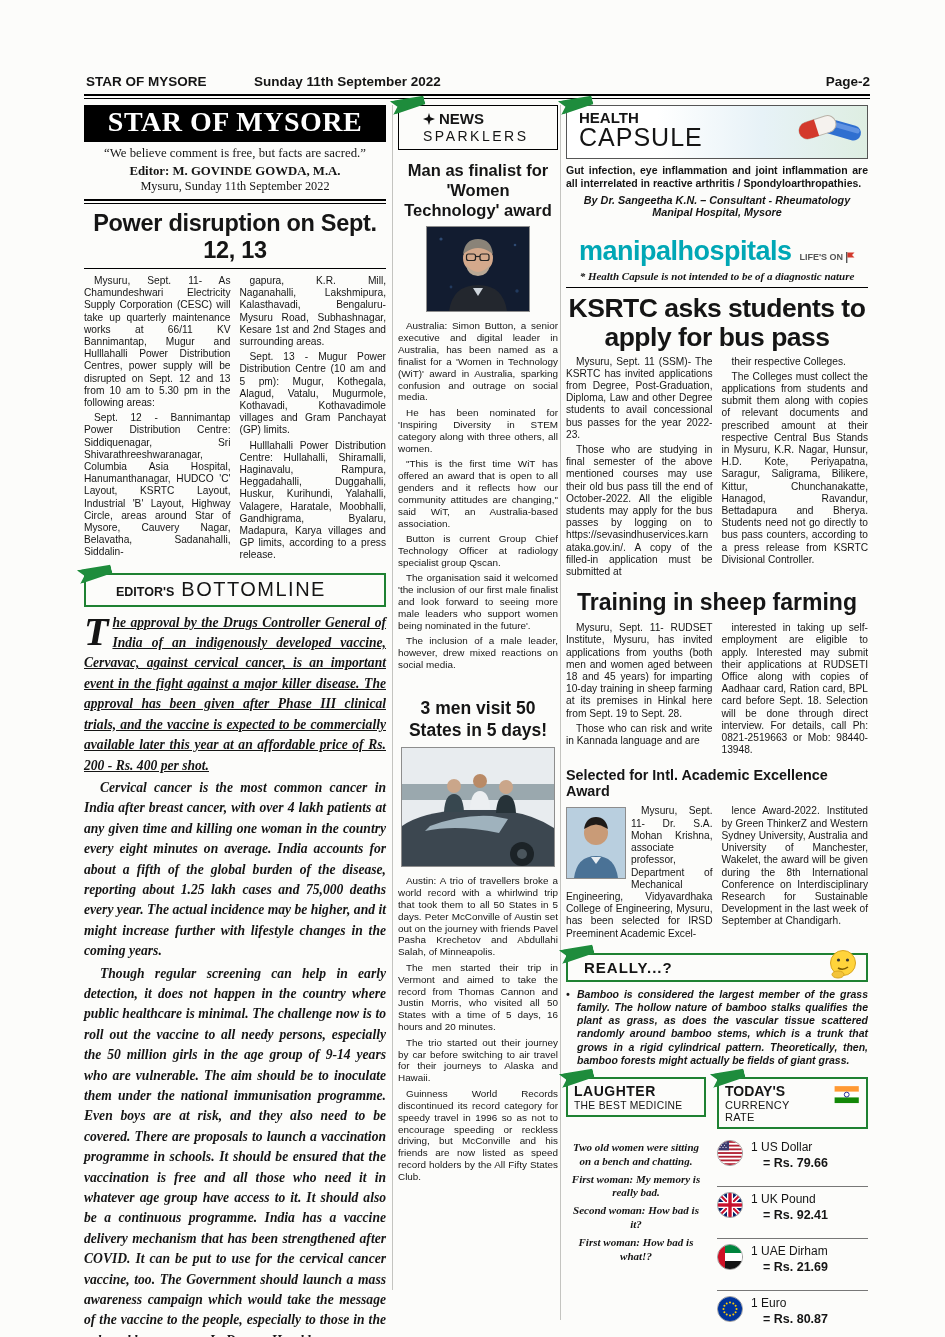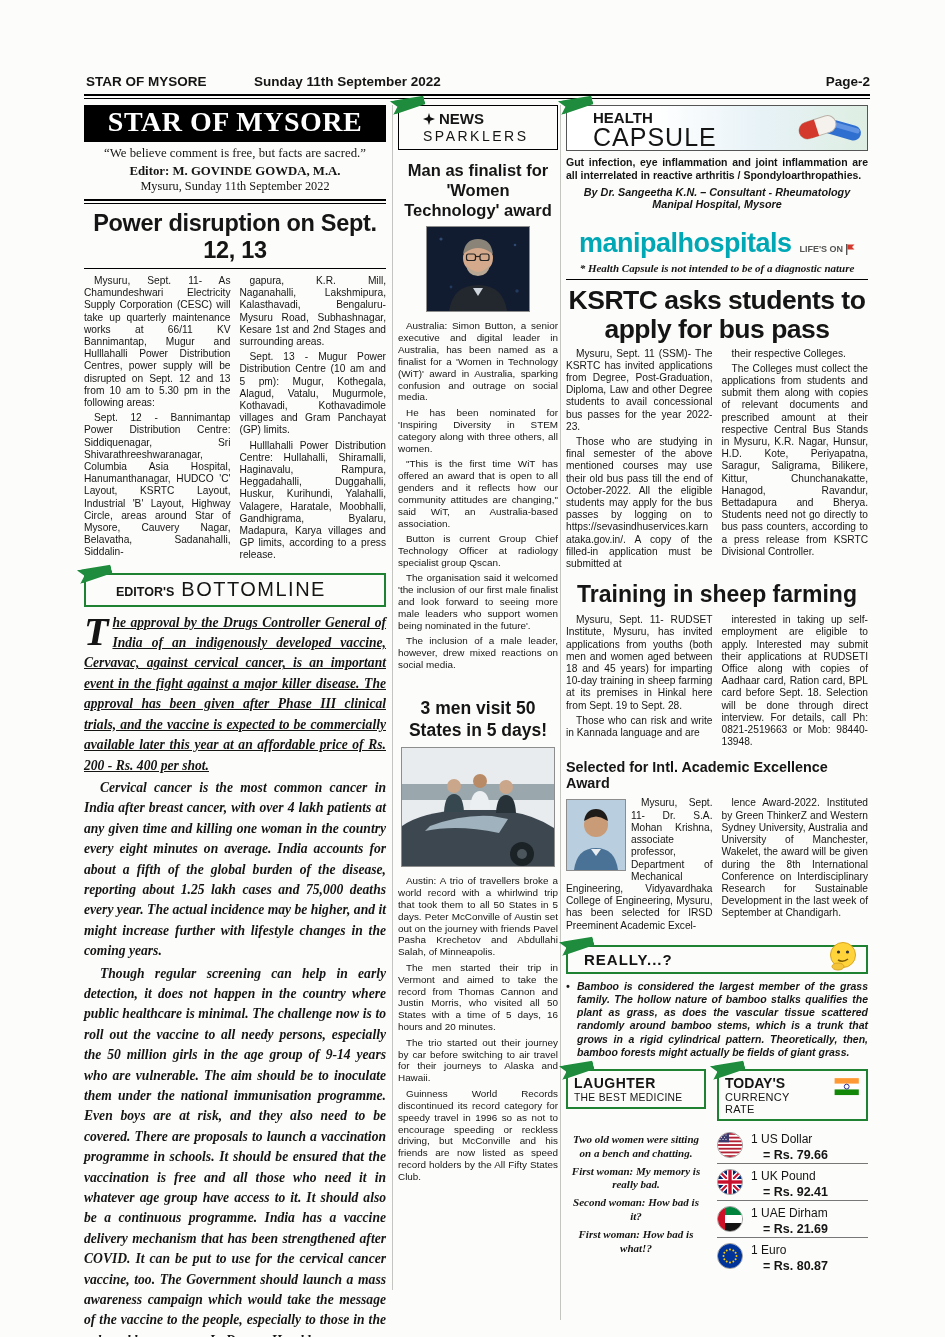--- a/index.html
+++ b/index.html
@@ -52,21 +52,21 @@
   .spark-box{position:relative;border:1.5px solid #000;padding:4px 6px 5px 24px;}
   .spark-kicker{font-weight:bold;font-size:15px;display:flex;align-items:center;gap:4px;}
   .spark-title{font-size:14px;letter-spacing:2.5px;margin-top:1px;}
   .mid-head{font-weight:bold;font-size:16.5px;line-height:20px;text-align:center;margin:10px 2px 6px;}
   .mid-head.second{font-size:17.5px;line-height:22px;margin-top:26px;}
   .photo-frame{display:block;margin:2px auto 8px;border:1px solid #8d8d8d;line-height:0;}
   .mid-body{font-size:9.9px;line-height:11.9px;}
   .mid-body p{margin:0 0 3.5px;text-indent:8px;text-align:justify;overflow-wrap:break-word;}
 
   
-  .health-box{position:relative;border:1px solid #555;background:linear-gradient(90deg,#ffffff 30%,#e7f2f7 65%,#deeee2);padding:3px 8px 5px 26px;height:46px;box-sizing:border-box;}
+  .health-box{position:relative;border:1px solid #555;background:linear-gradient(90deg,#ffffff 30%,#e7f2f7 65%,#deeee2);padding:3px 8px 5px 12px;height:54px;box-sizing:border-box;}
   .health-kicker{font-weight:bold;font-size:15px;}
   .health-title{font-size:25px;letter-spacing:1px;line-height:22px;}
   .capsule-icon{position:absolute;right:4px;top:1px;line-height:0;}
   .health-intro{font-weight:bold;font-size:10.5px;line-height:12.8px;text-align:justify;margin-top:5px;}
   .health-byline{font-weight:bold;font-style:italic;font-size:10.8px;text-align:center;margin-top:4px;}
   .health-byline2{font-weight:bold;font-style:italic;font-size:10.8px;text-align:center;}
   .manipal{display:flex;justify-content:center;align-items:flex-end;gap:8px;margin-top:20px;}
   .manipal-text{color:#00a7b5;font-weight:bold;font-size:27px;letter-spacing:-.5px;line-height:27px;}
   .lifes-on{font-size:9px;font-weight:bold;color:#555;display:flex;align-items:center;gap:2px;padding-bottom:2px;}
   .health-disc{font-family:"Liberation Serif",serif;font-style:italic;font-weight:bold;font-size:11px;text-align:center;margin-top:5px;}
@@ -88,21 +88,21 @@
   .curr-wrap{width:151px;}
   .gbox{position:relative;border:2px solid #1f8132;padding:4px 6px;}
   .laugh-title{font-weight:bold;font-size:14px;letter-spacing:.5px;}
   .laugh-sub{font-size:10.3px;letter-spacing:.3px;margin-top:1px;}
   .joke{font-family:"Liberation Serif",serif;font-style:italic;font-weight:bold;font-size:11px;line-height:13.8px;text-align:center;margin-top:24px;}
   .joke p{margin:0 0 4px;}
   .curr-head{display:flex;justify-content:space-between;align-items:flex-start;gap:24px;}
   .curr-title{font-weight:bold;font-size:14px;}
   .curr-sub{font-size:11px;letter-spacing:.3px;}
   .curr-rows{margin-top:6px;}
-  .curr-row{display:flex;gap:8px;padding:5px 0 1px;border-bottom:1px solid #777;align-items:flex-start;}
+  .curr-row{display:flex;gap:8px;padding:5px 0 16px;border-bottom:1px solid #777;align-items:flex-start;}
   .curr-row:last-child{border-bottom:none;}
   .flag-circle{width:24px;height:24px;border-radius:50%;overflow:hidden;border:1px solid #999;flex:none;line-height:0;}
   .curr-texts{display:flex;flex-direction:column;}
   .curr-label{font-size:12px;}
   .curr-value{font-weight:bold;font-size:12.5px;margin-top:2px;padding-left:12px;}
 </style>
 </head>
 <body>
 
 <div class="page">

